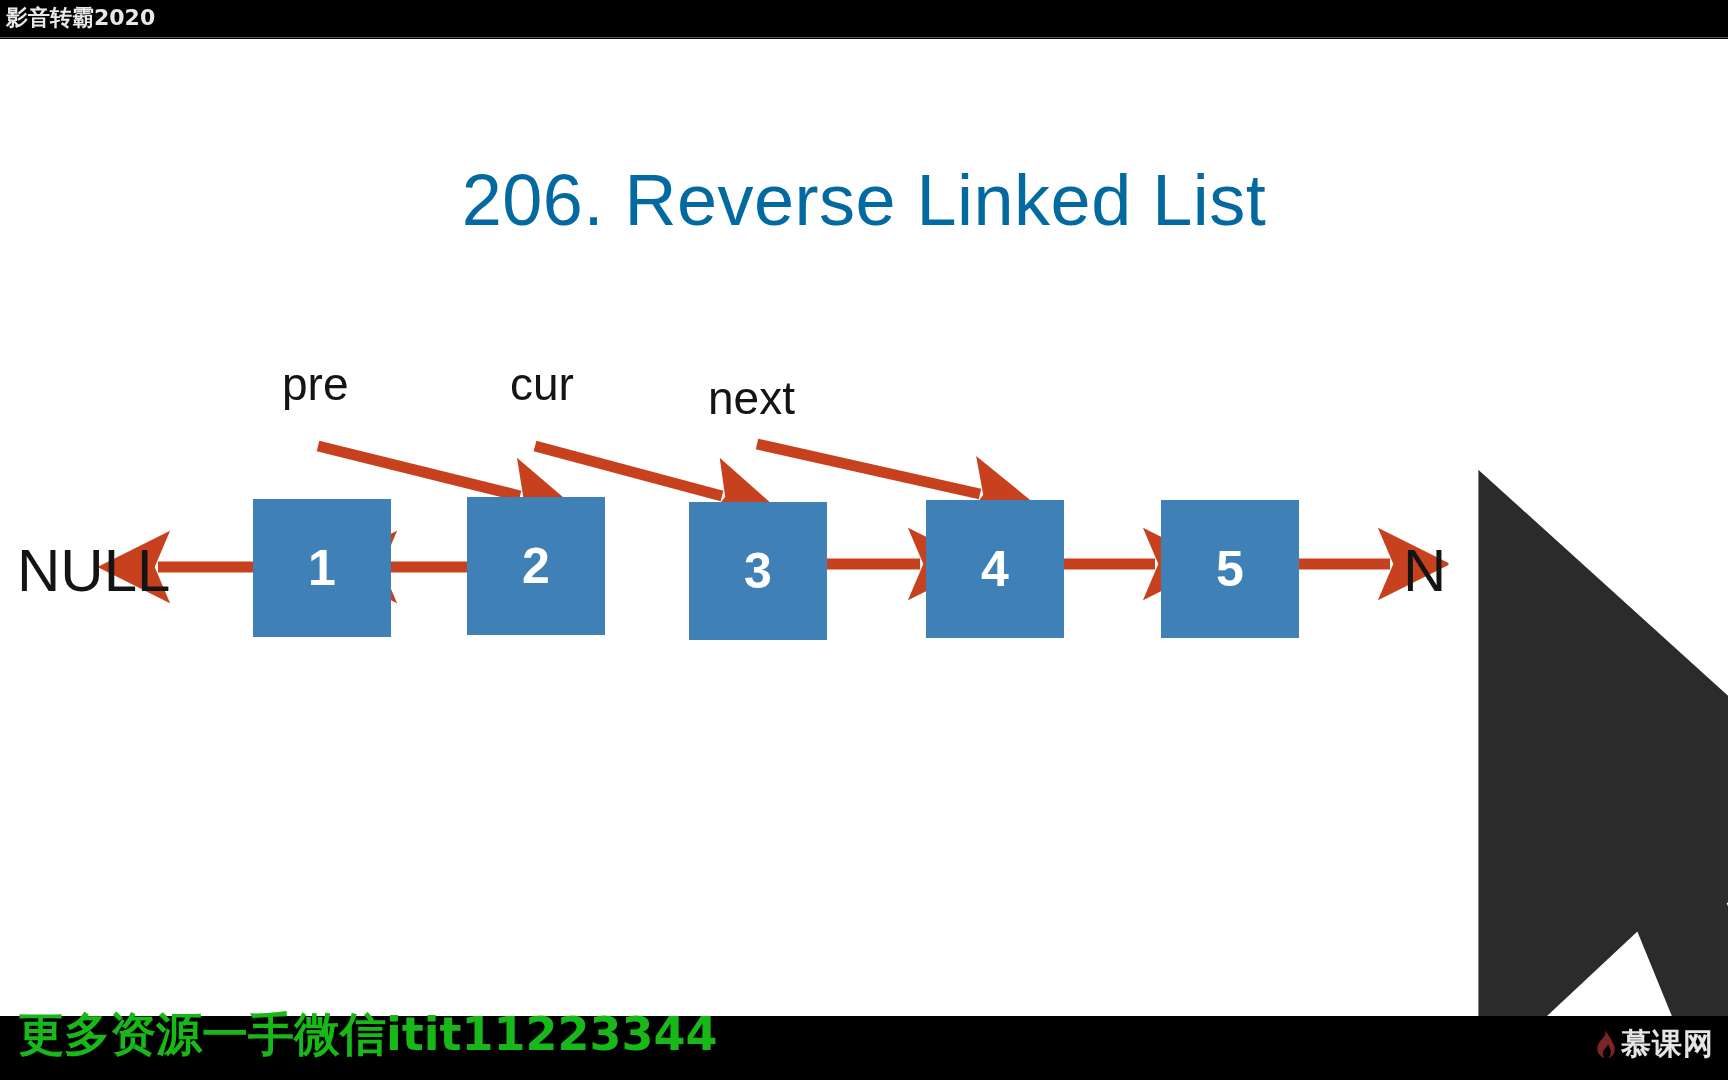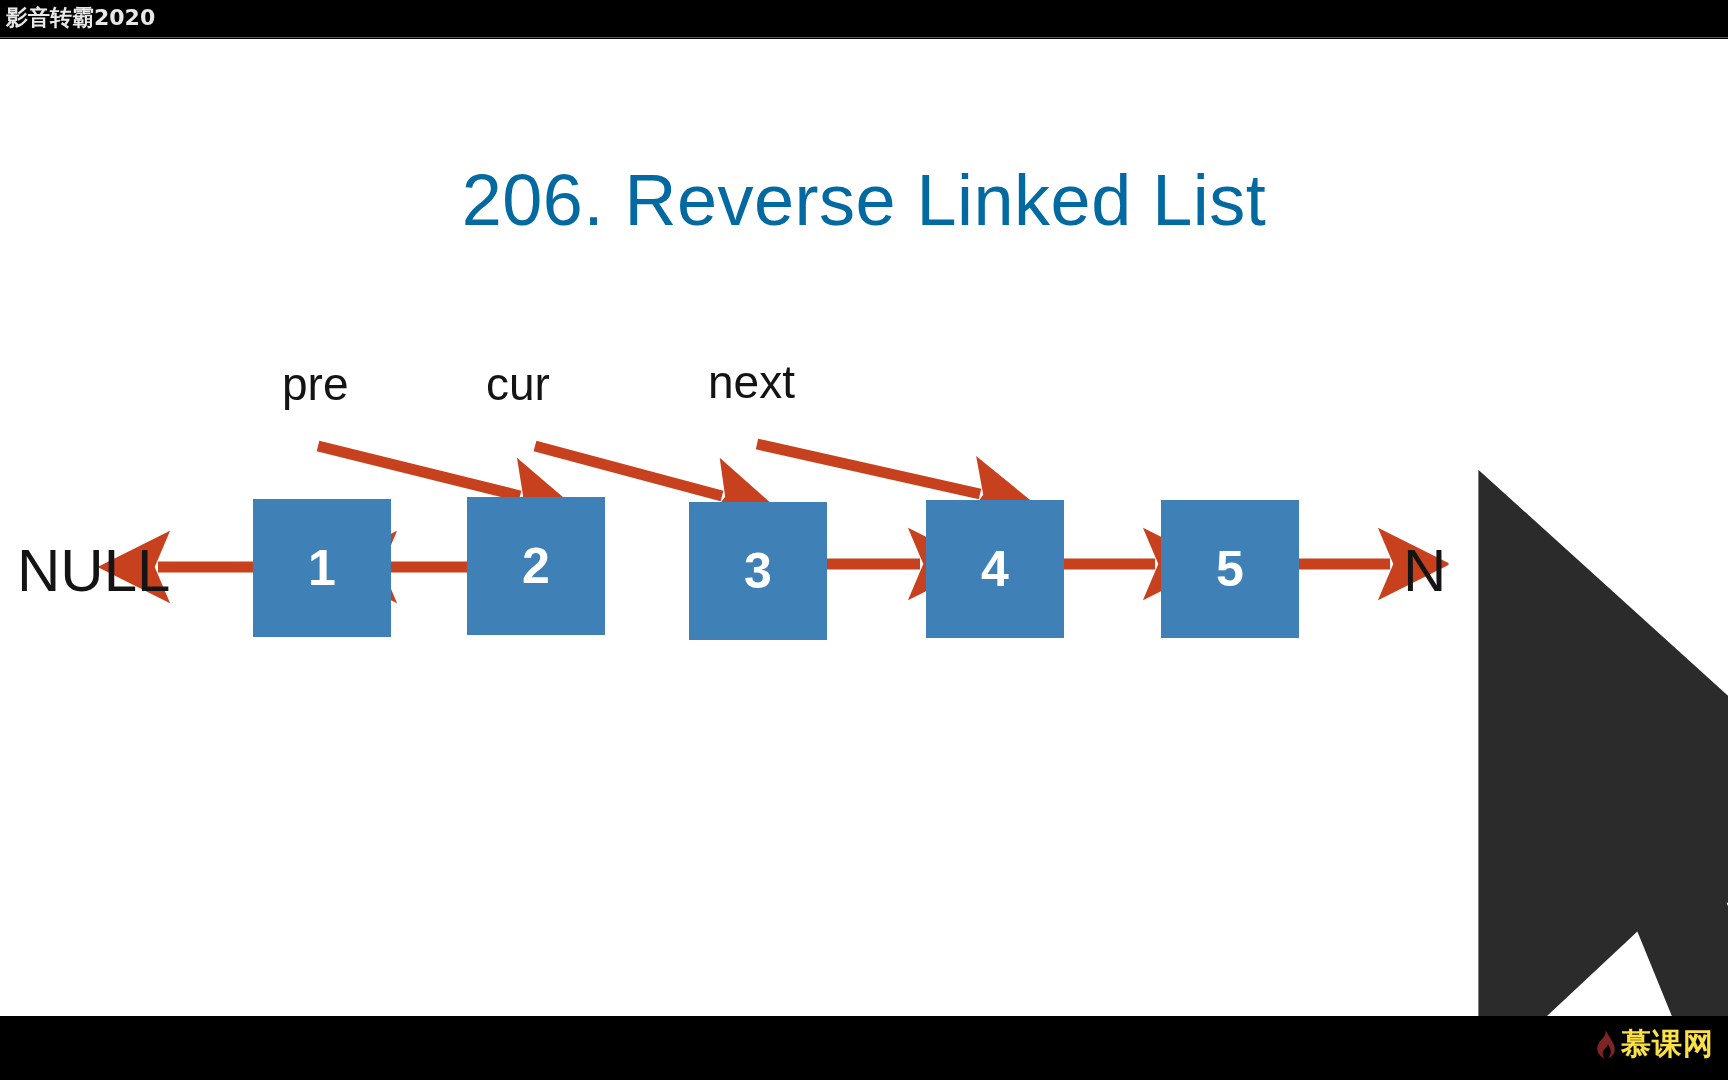--- a/index.html
+++ b/index.html
@@ -146,21 +146,21 @@
     right: 14px;
     top: 8px;
     display: flex;
     align-items: center;
     gap: 4px;
   }
   .imooc-flame { display: block; }
   .imooc-text {
     font-size: 30px;
     font-weight: bold;
-    color: #fde047;
+    color: #e5e5e5;
     font-family: "DejaVu Sans", sans-serif;
     letter-spacing: 1px;
   }
 </style>
 </head>
 <body>
 
 <div id="screen">
 
   <div class="topbar">
@@ -211,31 +211,32 @@
         <span>3</span>
       </div>
       <div class="node" style="left:926px; top:461px;">
         <span>4</span>
       </div>
       <div class="node" style="left:1161px; top:461px;">
         <span>5</span>
       </div>
 
       <div class="ptr-label" style="left:282px; top:318px;">pre</div>
-      <div class="ptr-label" style="left:486px; top:318px;">cur</div>
-      <div class="ptr-label" style="left:708px; top:316px;">next</div>
+      <div class="ptr-label" style="left:510px; top:318px;">cur</div>
+      <div class="ptr-label" style="left:708px; top:332px;">next</div>
 
       <svg class="cursor" style="left:898px; top:370px;" width="26" height="36" viewBox="0 0 26 36">
         <path d="M2,1 L2,26 L8.2,20.2 L12.4,30.5 L16.6,28.6 L12.5,18.7 L21,18.2 Z" fill="#2b2b2b" stroke="#ffffff" stroke-width="1.1"></path>
       </svg>
 
     </div>
   </div>
 
   <div class="bottombar">
+    <div class="watermark-bottom">更多资源一手微信itit11223344</div>
 
     <div class="imooc-logo">
       <svg class="imooc-flame" width="26" height="32" viewBox="0 0 26 32">
         <path d="M14.5,1 C15.5,7 11,9.5 8.5,13 C6,16.5 5.5,20 7,23.5
                  C8.3,26.6 11,28.6 13.6,29.2 C11.5,26.5 11.2,23.6 12.8,21
                  C14,19 16.2,17.6 17,15.2 C18.4,18 19.6,20 19.8,22.6
                  C20,25.6 18.6,27.8 16.6,29.4 C20.6,28.4 23.6,25 23.8,20.8
                  C24.1,14.4 19.2,10.2 14.5,1 Z" fill="#7d2424"></path>
       </svg>
       <span class="imooc-text">慕课网</span>

